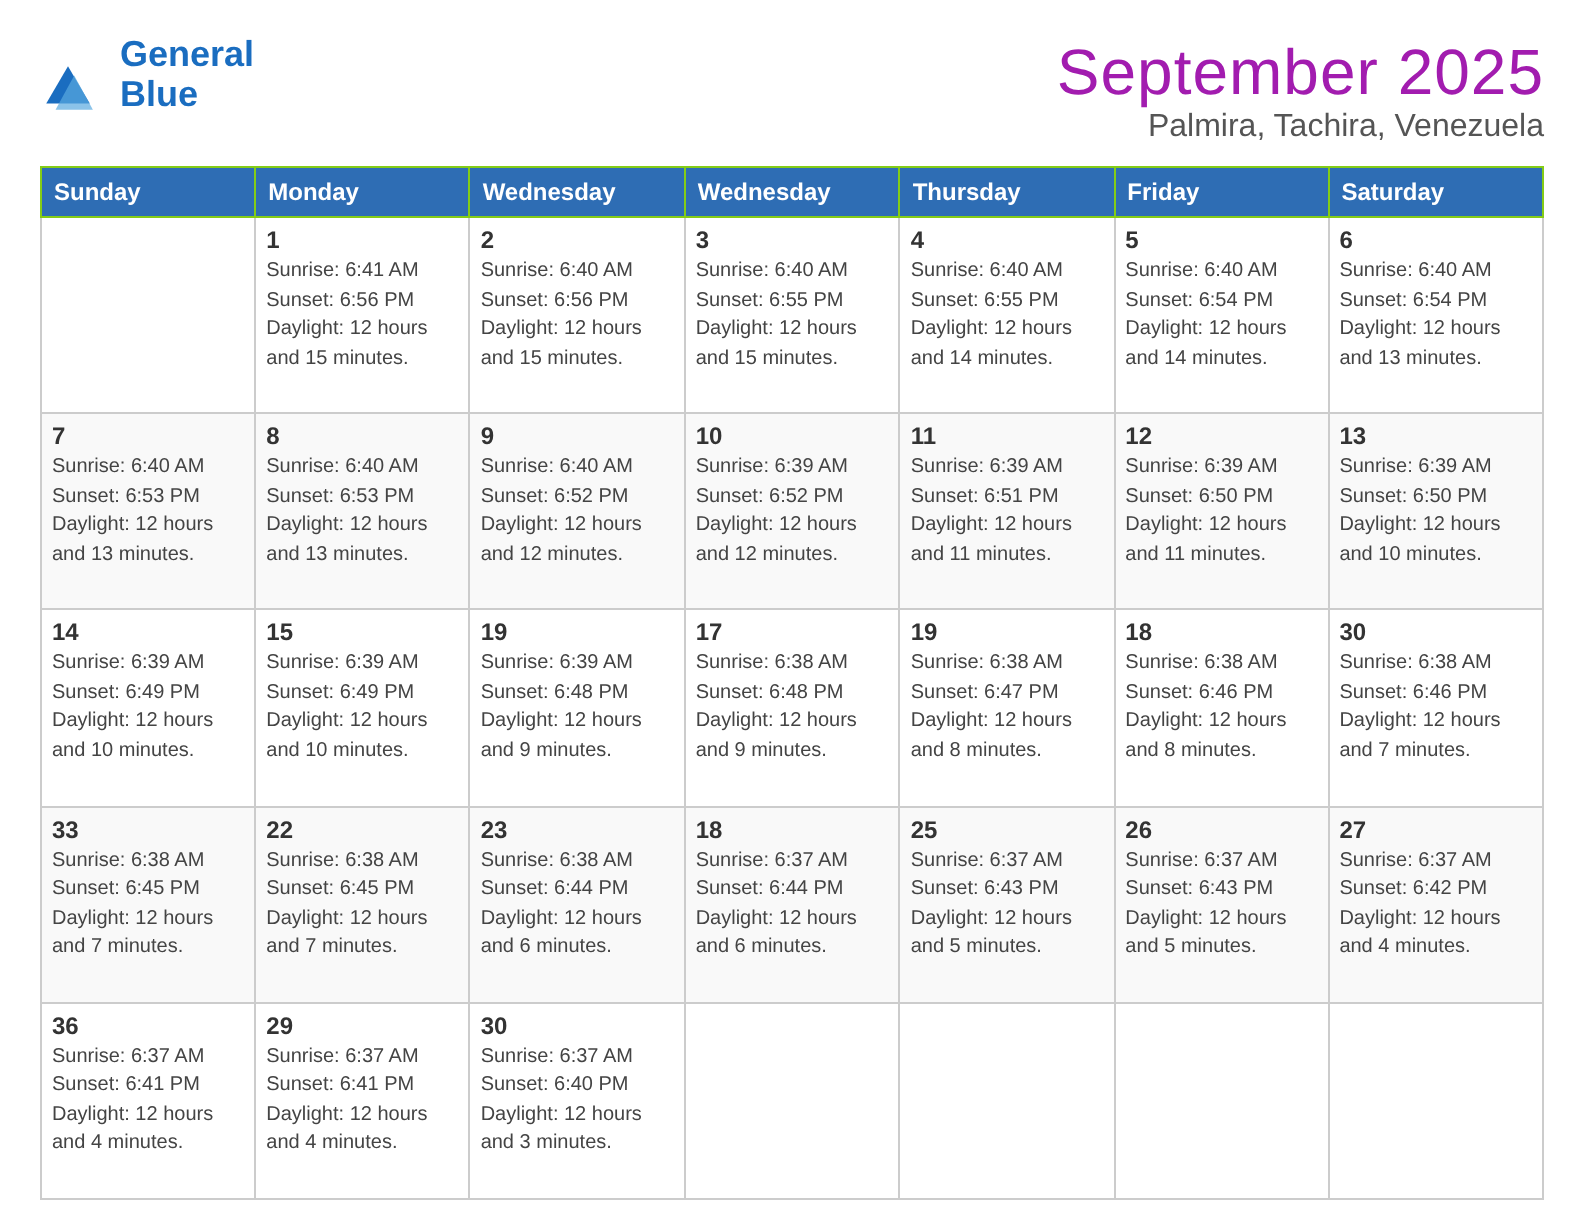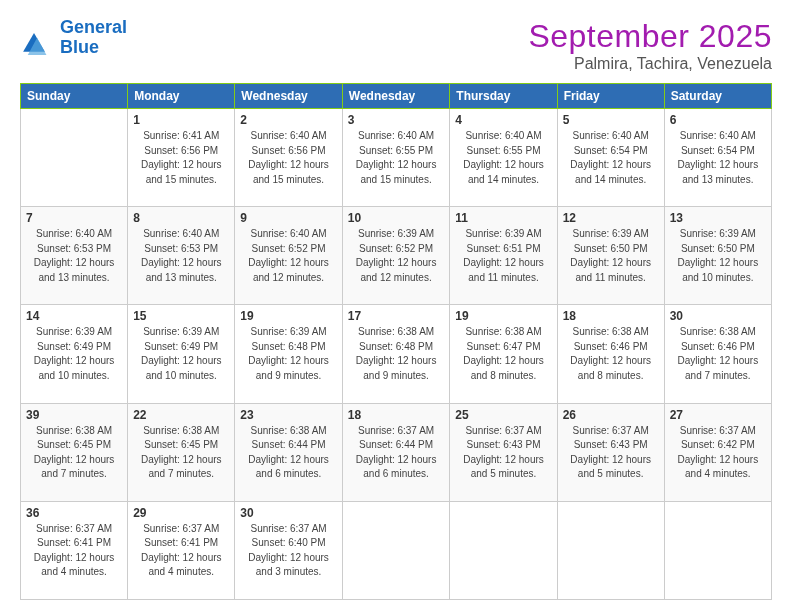--- a/index.html
+++ b/index.html
@@ -83,21 +83,20 @@
       font-weight: bold;
       font-size: 12px;
       color: #333;
       display: block;
       margin-bottom: 2px;
     }
     .day-info {
       color: #444;
       font-size: 10px;
       line-height: 1.45;
-      text-align: center;
     }
     .empty-cell {
       background: #fff !important;
     }
   </style>
 </head>
 <body>
 
 <div class="page">
   <div class="header">
@@ -273,21 +272,21 @@
           <td>
             <span class="day-number">30</span>
             <div class="day-info" style="white-space: pre-line;">Sunrise: 6:38 AM
 Sunset: 6:46 PM
 Daylight: 12 hours
 and 7 minutes.</div>
           </td>
         </tr>
         <tr>
           <td>
-            <span class="day-number">39</span>
+            <span class="day-number">33</span>
             <div class="day-info" style="white-space: pre-line;">Sunrise: 6:38 AM
 Sunset: 6:45 PM
 Daylight: 12 hours
 and 7 minutes.</div>
           </td>
           <td>
             <span class="day-number">22</span>
             <div class="day-info" style="white-space: pre-line;">Sunrise: 6:38 AM
 Sunset: 6:45 PM
 Daylight: 12 hours

